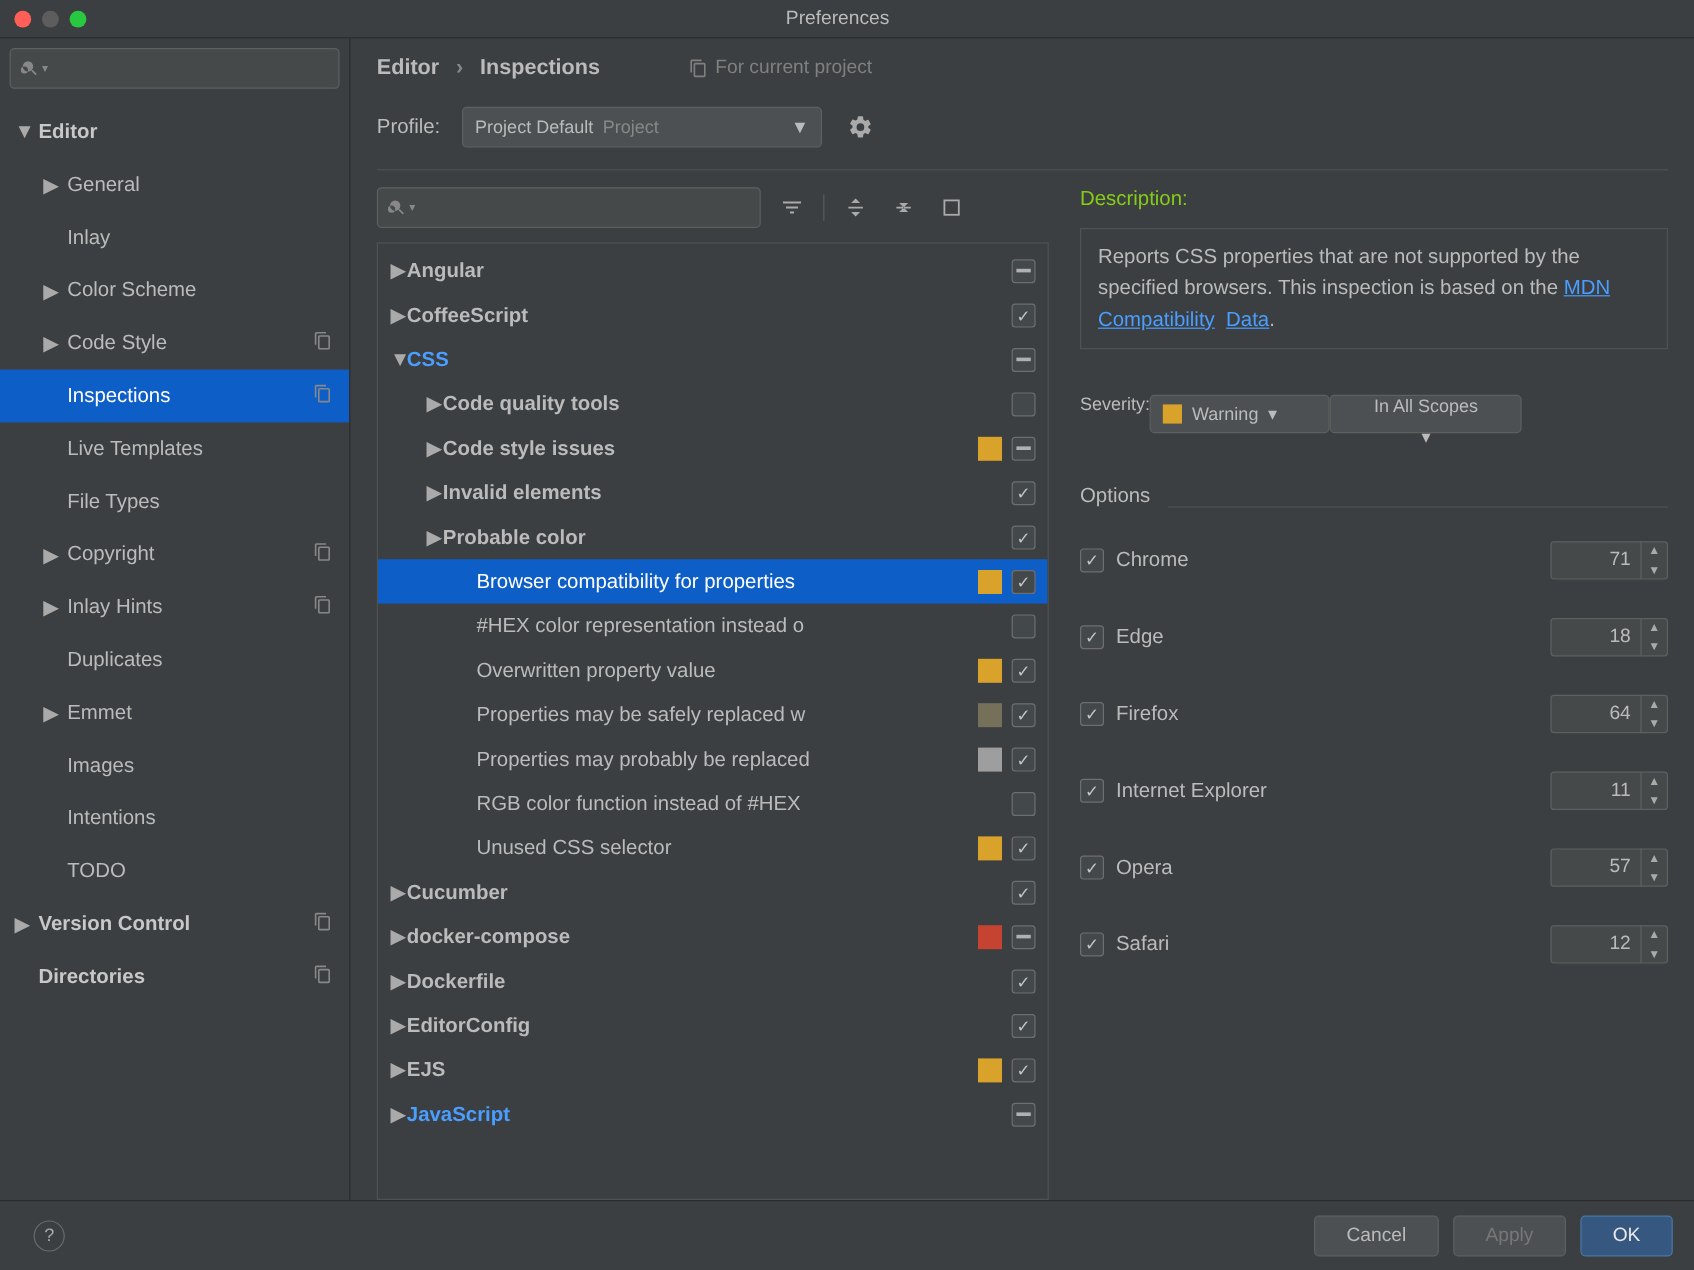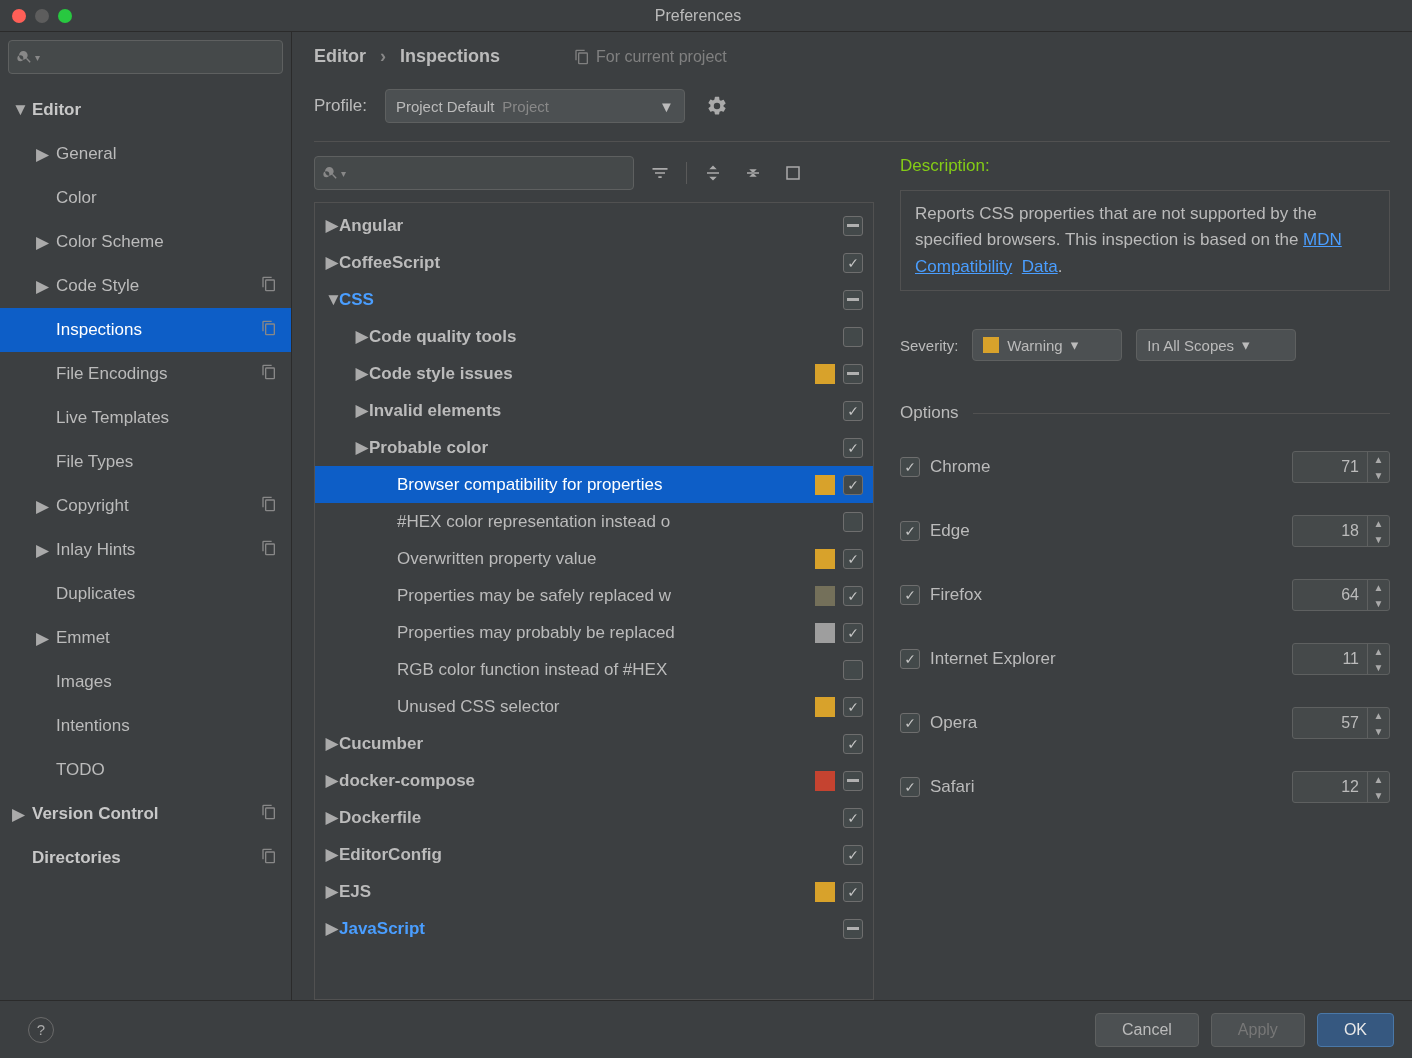--- a/index.html
+++ b/index.html
@@ -189,32 +189,32 @@
   .desc-label { font-size: 17px; color: #84cc16; }
   .desc-box {
     border: 1px solid #515151;
     padding: 10px 14px;
     font-size: 17px;
     line-height: 1.55;
     color: #bbbbbb;
   }
   .desc-box a { color: #4a9eff; text-decoration: underline; }
   .severity-row {
-    display: flex; align-items: center; gap: 14px;
+    display: flex; align-items: flex-start; 
     margin-top: 24px;
   }
   .sev-combo, .scope-combo {
     background: #4c5052; border: 1px solid #5e6060; border-radius: 4px;
     height: 32px; display:flex; align-items:center; padding: 0 10px; gap:8px;
   }
   .sev-combo { min-width: 150px; }
-  .scope-combo { min-width: 160px; }
+  .scope-combo { min-width: 160px; flex-direction: column; }
   .options-hdr {
     margin-top: 28px;
-    display:flex; align-items:center; gap: 14px;
+    display:flex; align-items:flex-end; gap: 14px;
     color: #bbbbbb; font-size: 17px;
   }
   .options-hdr .line { flex:1; height:1px; background:#515151; }
   .browser-list { display:flex; flex-direction:column; gap:32px; margin-top: 14px;}
   .browser-row {
     display:flex; align-items:center;
   }
   .browser-row .label { flex:1; font-size: 17px; margin-left: 10px;}
   .spin {
     display:flex; align-items:center;
@@ -283,43 +283,36 @@
         <div class="tree-row level-0">
           <span class="arrow">▼</span>
           <span class="label">Editor</span>
         </div>
         <div class="tree-row level-1">
           <span class="arrow">▶</span>
           <span class="label">General</span>
         </div>
         <div class="tree-row level-1">
           <span class="arrow"></span>
-          <span class="label">Color</span>
+          <span class="label">Inlay</span>
         </div>
         <div class="tree-row level-1">
           <span class="arrow">▶</span>
           <span class="label">Color Scheme</span>
         </div>
         <div class="tree-row level-1">
           <span class="arrow">▶</span>
           <span class="label">Code Style</span>
           <span class="right-icon"><svg width="16" height="16" viewBox="0 0 24 24" fill="#888">
               <path d="M16 1H4a2 2 0 00-2 2v14h2V3h12V1zm3 4H8a2 2 0 00-2 2v14a2 2 0 002 2h11a2 2 0 002-2V7a2 2 0 00-2-2zm0 16H8V7h11v14z"></path>
             </svg></span>
         </div>
         <div class="tree-row level-1 selected">
           <span class="arrow"></span>
           <span class="label">Inspections</span>
-          <span class="right-icon"><svg width="16" height="16" viewBox="0 0 24 24" fill="#888">
-              <path d="M16 1H4a2 2 0 00-2 2v14h2V3h12V1zm3 4H8a2 2 0 00-2 2v14a2 2 0 002 2h11a2 2 0 002-2V7a2 2 0 00-2-2zm0 16H8V7h11v14z"></path>
-            </svg></span>
-        </div>
-        <div class="tree-row level-1">
-          <span class="arrow"></span>
-          <span class="label">File Encodings</span>
           <span class="right-icon"><svg width="16" height="16" viewBox="0 0 24 24" fill="#888">
               <path d="M16 1H4a2 2 0 00-2 2v14h2V3h12V1zm3 4H8a2 2 0 00-2 2v14a2 2 0 002 2h11a2 2 0 002-2V7a2 2 0 00-2-2zm0 16H8V7h11v14z"></path>
             </svg></span>
         </div>
         <div class="tree-row level-1">
           <span class="arrow"></span>
           <span class="label">Live Templates</span>
         </div>
         <div class="tree-row level-1">
           <span class="arrow"></span>

